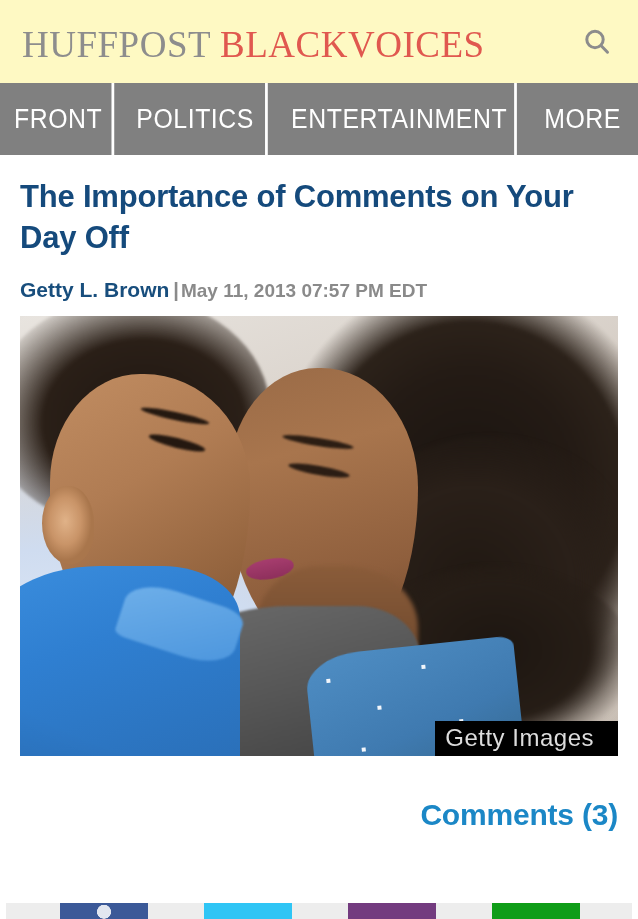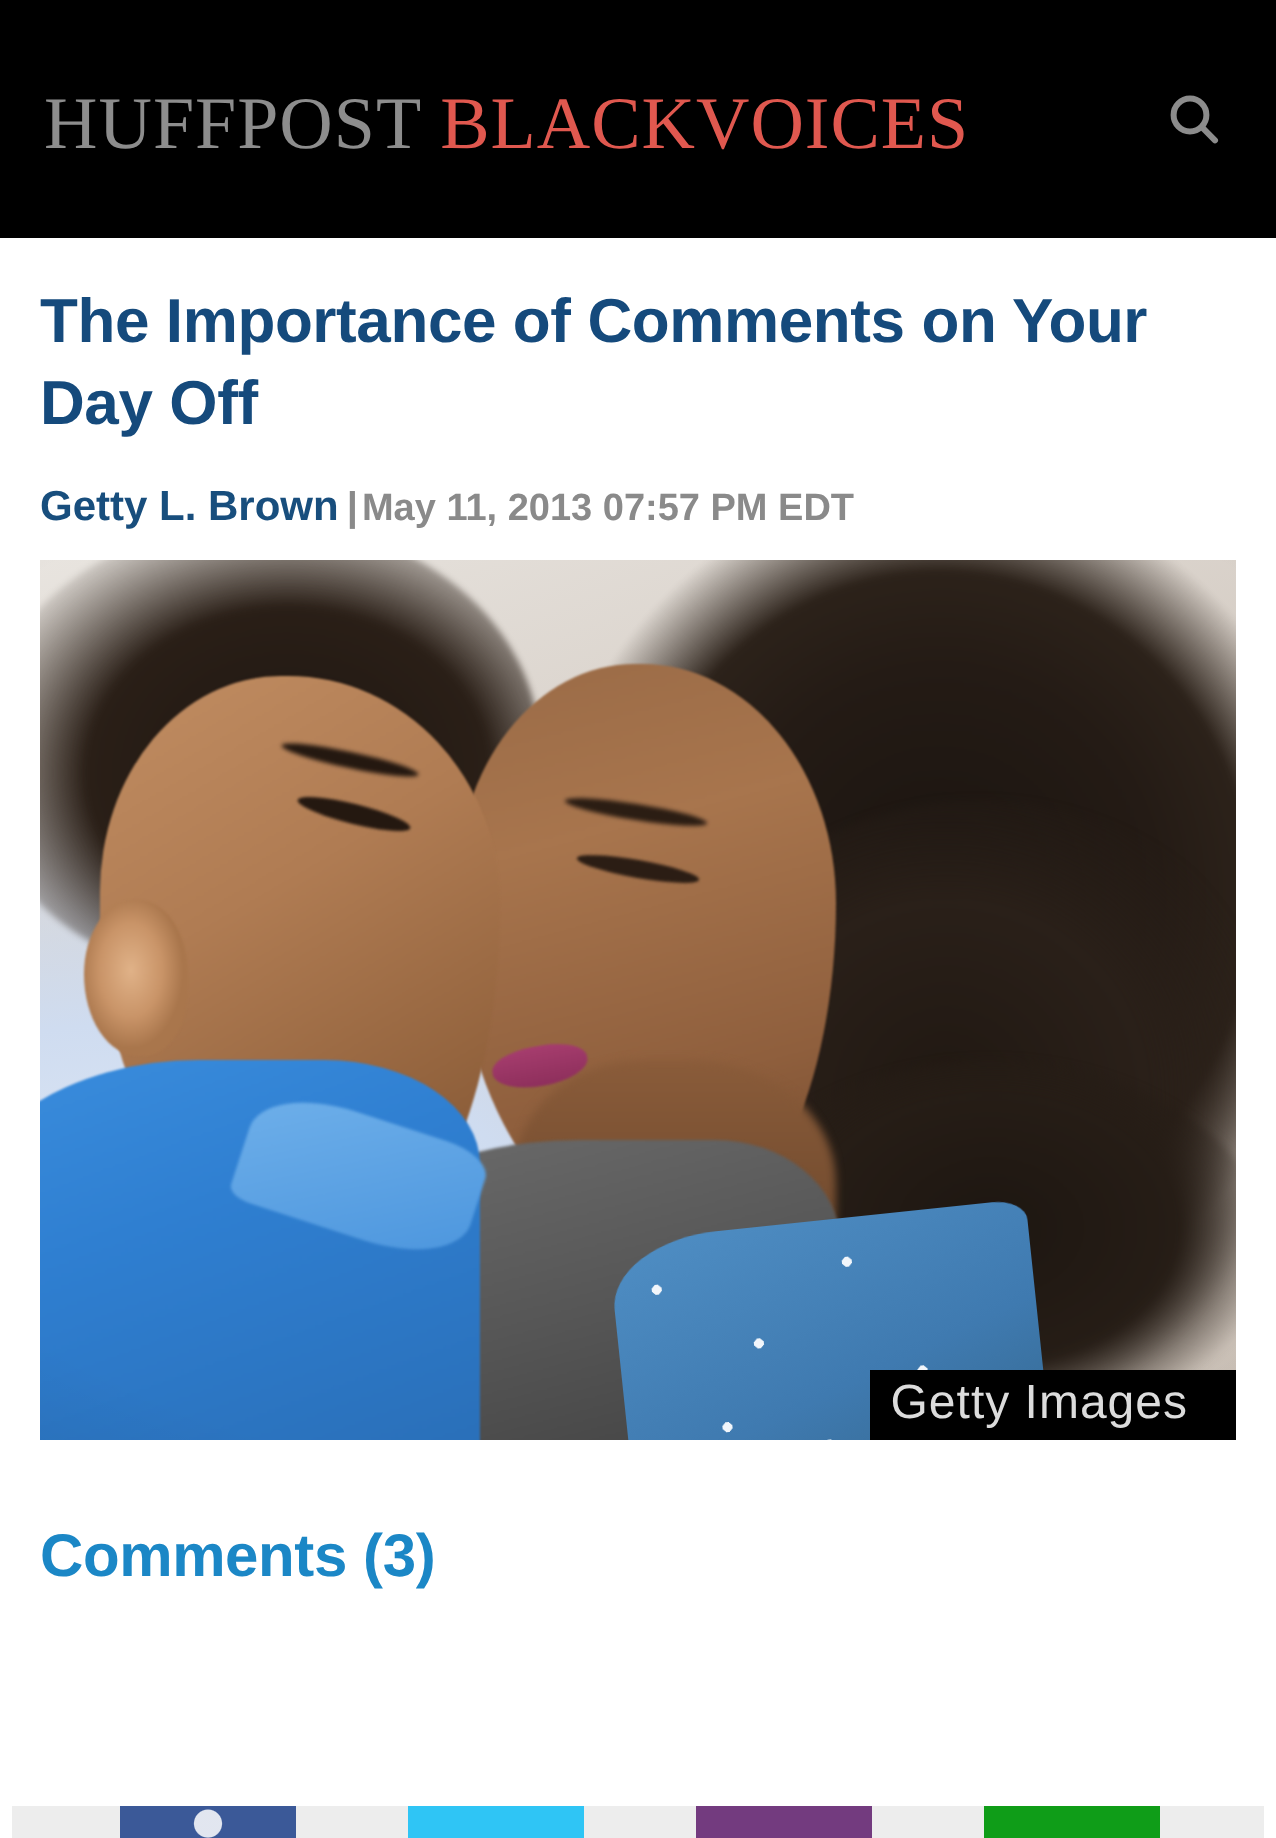--- a/index.html
+++ b/index.html
@@ -6,22 +6,22 @@
   html, body {
     width: 638px; height: 919px;
     background: #ffffff;
     font-family: "Liberation Sans", sans-serif;
     overflow: hidden;
   }
   #page { position: relative; width: 638px; height: 919px; background: #fff; }
 
   
   .masthead {
-    height: 119px;
-    background: #000000;
+    height: 83px;
+    background: #fef9c3;
     display: flex;
     align-items: center;
     padding: 0 22px 0 22px;
     position: relative;
   }
   .brand {
     font-family: "Liberation Serif", "DejaVu Serif", serif;
     font-size: 37px;
     letter-spacing: 0.5px;
     line-height: 1;
@@ -268,21 +268,21 @@
     color: #dcdcdc;
     font-size: 24px;
     letter-spacing: 0.5px;
     padding: 3px 24px 4px 10px;
     font-family: "Liberation Sans", sans-serif;
   }
 
   
   .comments-row {
     margin-top: 42px;
-    text-align: left;
+    text-align: right;
   }
   .comments-link {
     color: #1b87c6;
     font-size: 30px;
     font-weight: bold;
     letter-spacing: -0.2px;
     cursor: pointer;
     display: inline-block;
   }
 
@@ -327,20 +327,26 @@
       <span class="b1">HUFFPOST</span><span class="b2">BLACKVOICES</span>
     </div>
     <button class="search-btn">
       <svg width="30" height="30" viewBox="0 0 30 30">
         <circle cx="13" cy="12.5" r="8.2" fill="none" stroke="#8c8c8c" stroke-width="3"></circle>
         <line x1="19.2" y1="18.8" x2="25.5" y2="25.2" stroke="#8c8c8c" stroke-width="3" stroke-linecap="round"></line>
       </svg>
     </button>
   </div>
 
+  <nav class="nav">
+    <div class="nav-item nav-front">FRONT</div>
+    <div class="nav-item nav-politics">POLITICS</div>
+    <div class="nav-item nav-entertainment">ENTERTAINMENT</div>
+    <div class="nav-item nav-more">MORE</div>
+  </nav>
 
   <div class="article">
     <h1 class="headline">The Importance of Comments on Your Day Off</h1>
 
     <div class="byline">
       <span class="author">Getty L. Brown</span><span class="sep">|</span><span class="date">May 11, 2013 07:57 PM EDT</span>
     </div>
 
     <div class="photo-wrap">
       <div class="photo">

